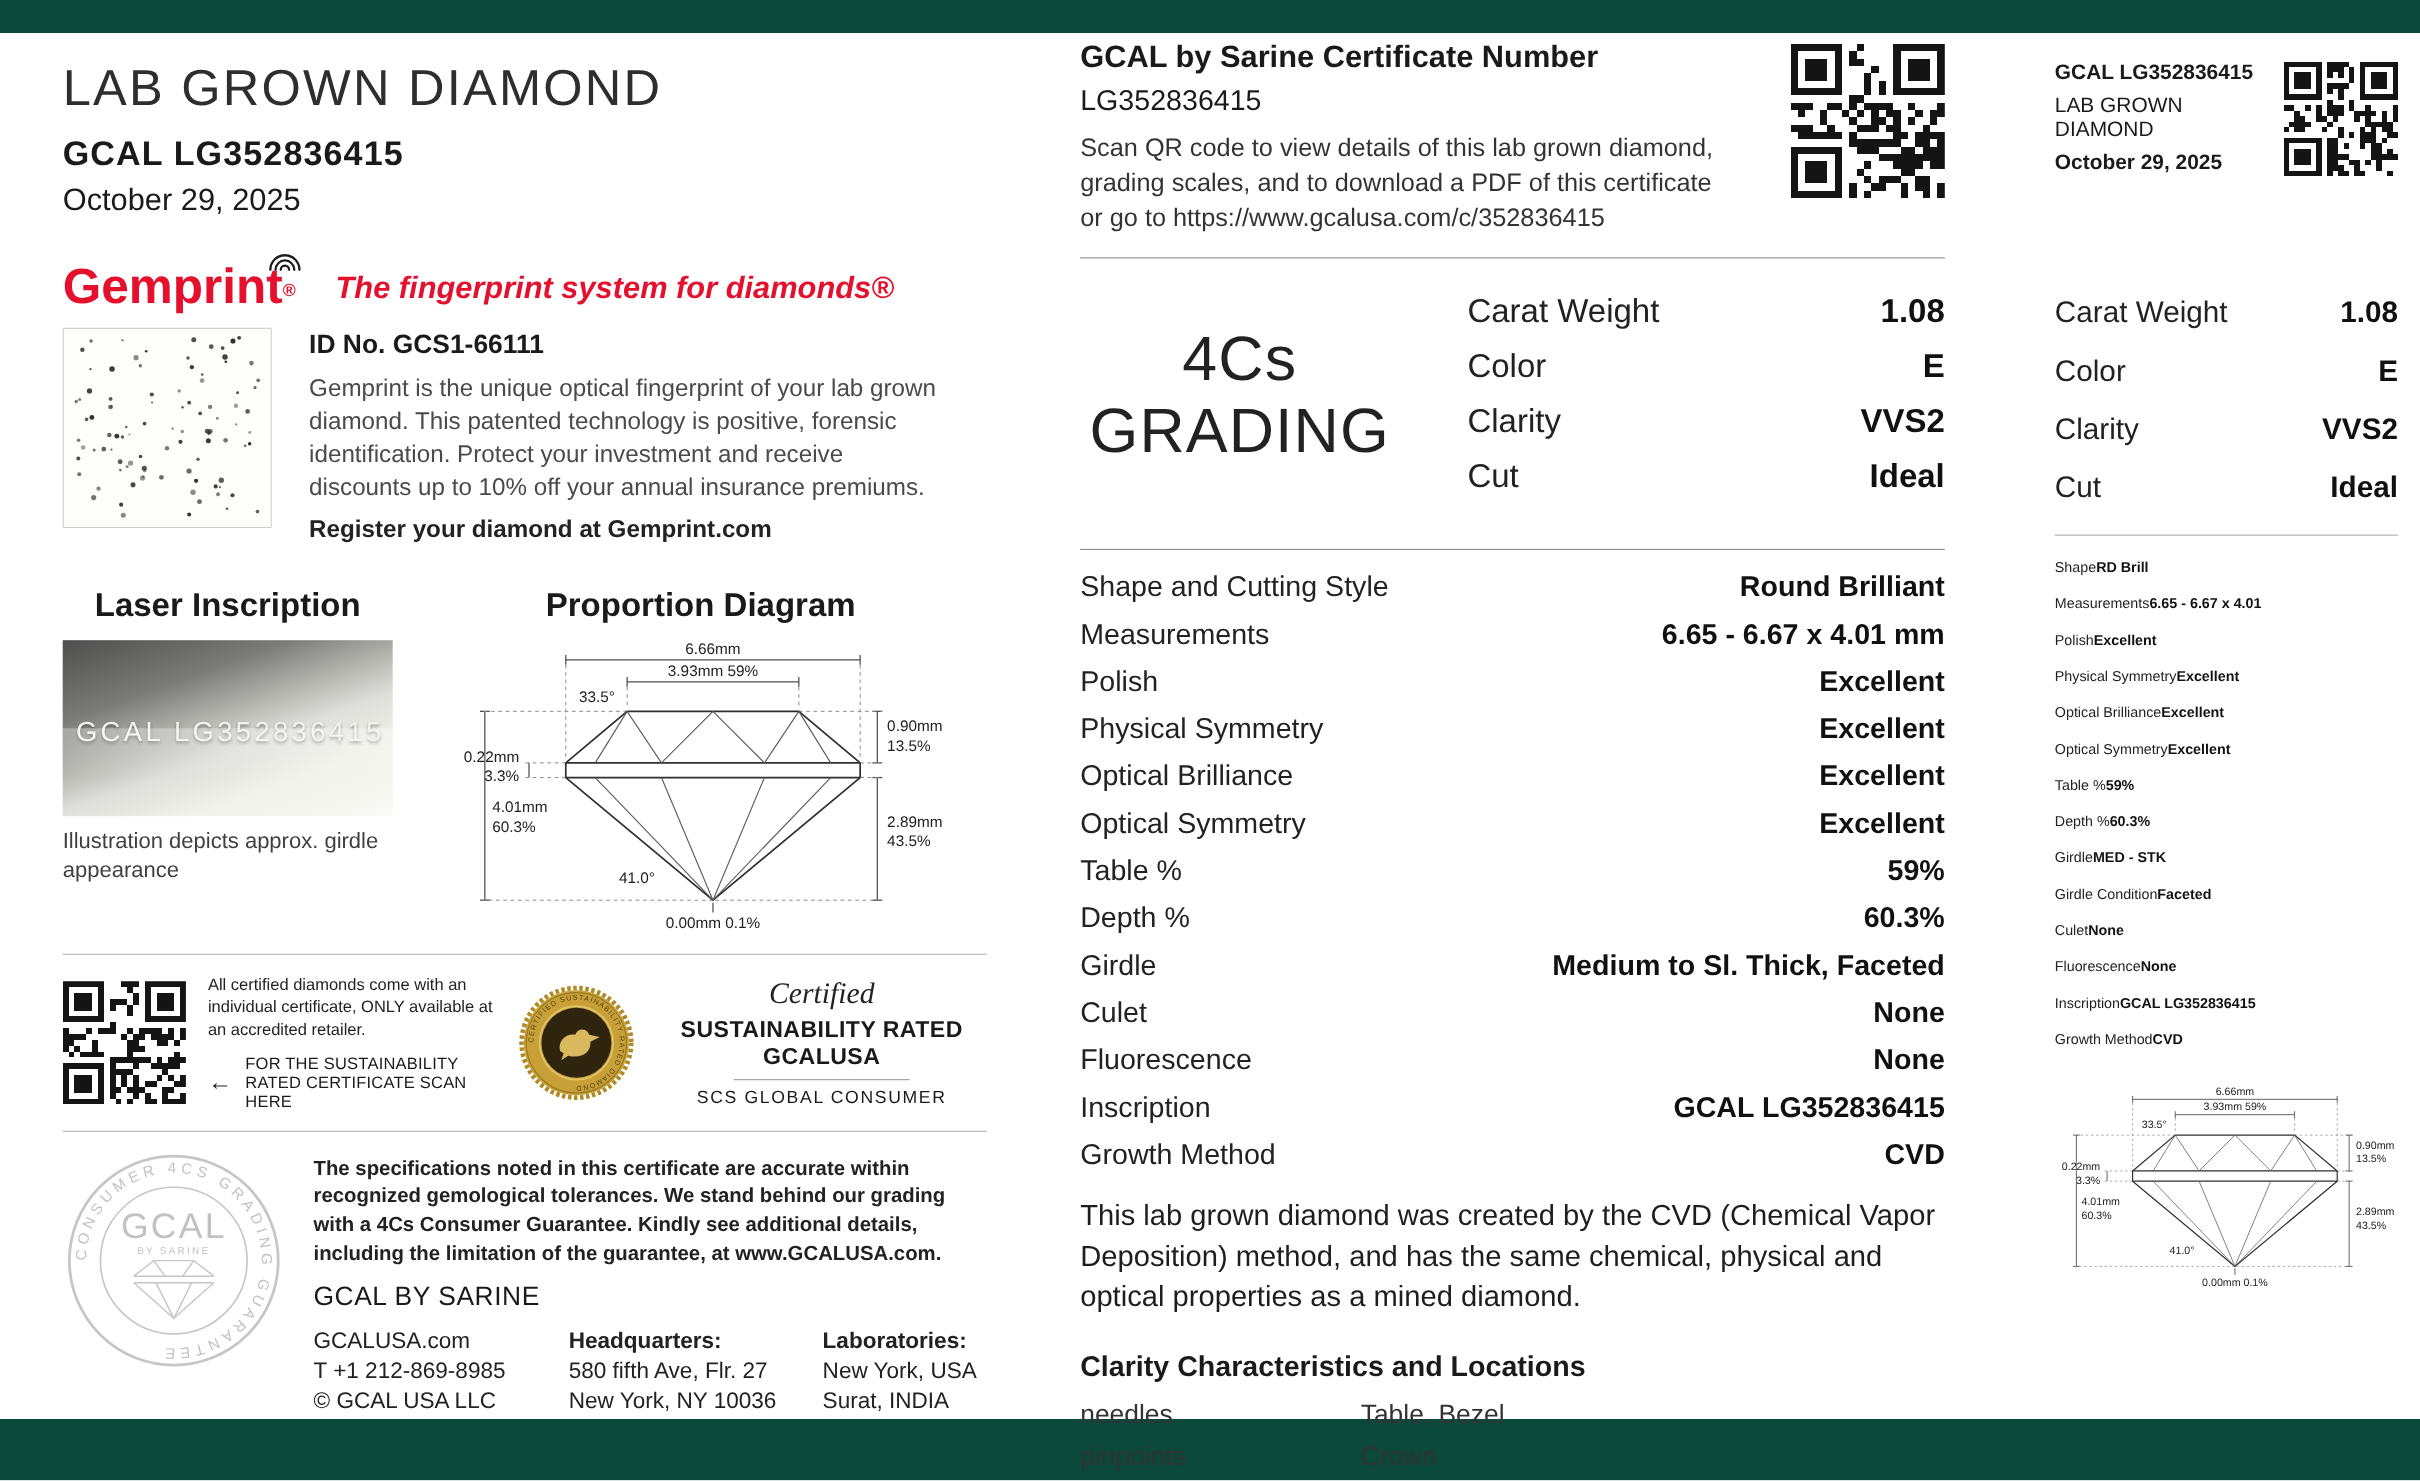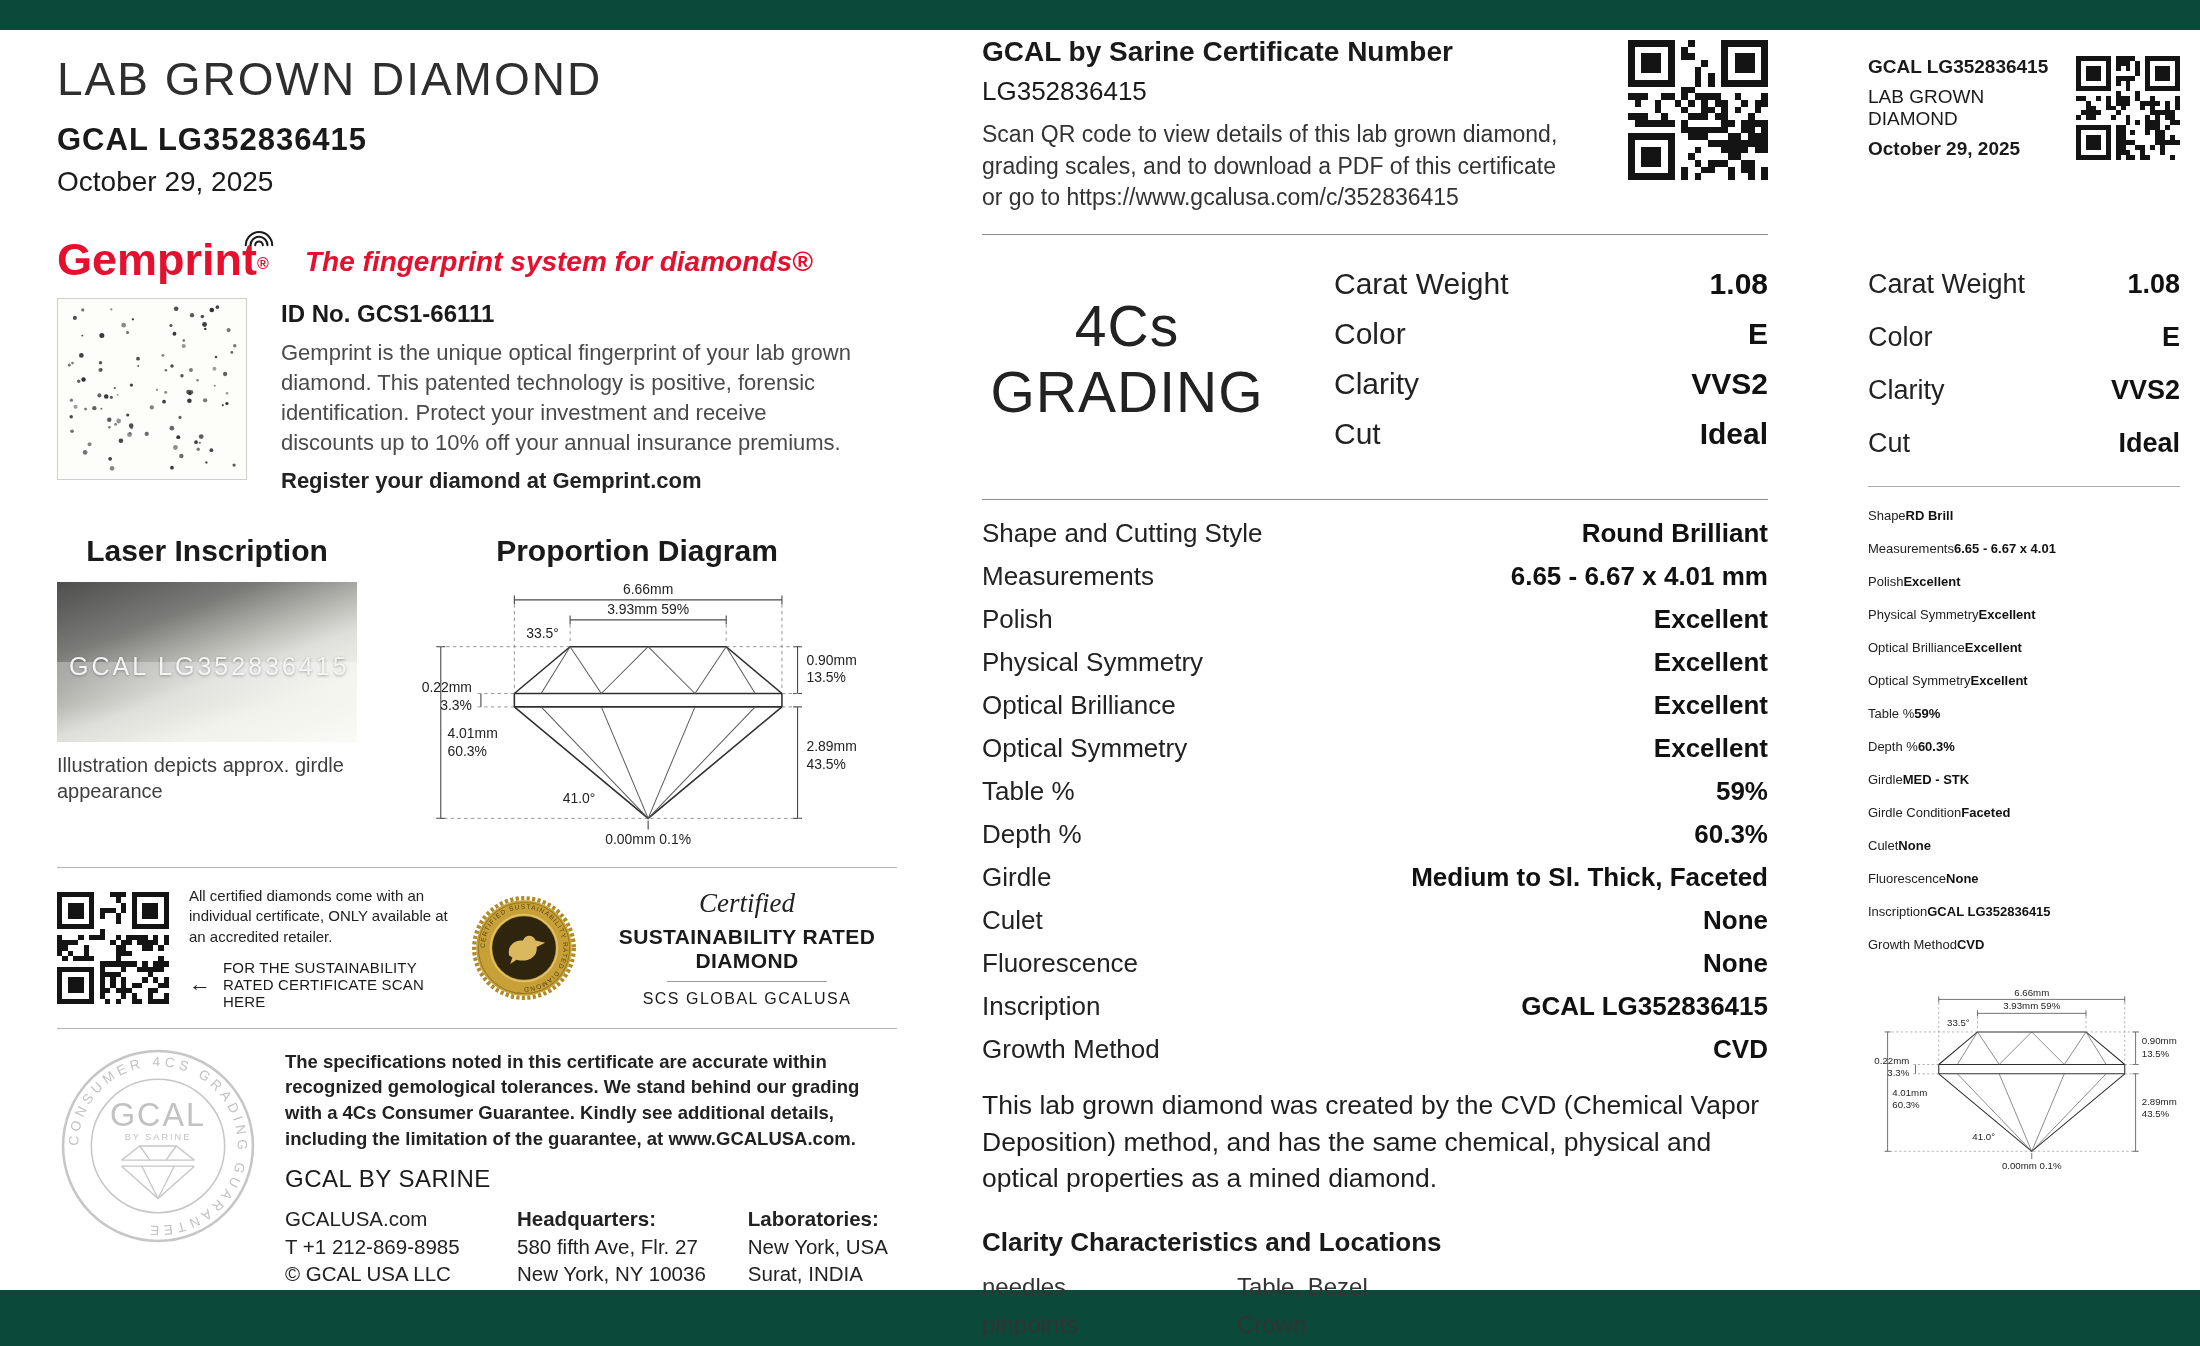--- a/index.html
+++ b/index.html
@@ -484,23 +484,23 @@
           <circle cx="50" cy="50" r="47" fill="none" stroke="#b08a26" stroke-width="4" stroke-dasharray="3 2.2"></circle>
           <circle cx="50" cy="50" r="43" fill="none" stroke="#9a7a20" stroke-width="1"></circle>
           <text font-size="6.2" fill="#5a4310" letter-spacing="1"><textPath href="#sealring">CERTIFIED SUSTAINABILITY RATED DIAMOND</textPath></text>
           <circle cx="50" cy="50" r="30" fill="#2f250f"></circle>
           <circle cx="50" cy="50" r="31.5" fill="none" stroke="#e2c36a" stroke-width="1.5"></circle>
           <path d="M36,57 C34,49 40,42 49,43 C51,37 59,37 61,43 L70,45 L62,49 C63,58 54,64 43,61 L37,65 L39,59 Z" fill="#d9b85e"></path>
         </svg>
       </div>
       <div class="sus-right">
         <div class="certified-script">Certified</div>
-        <div class="sus-title">SUSTAINABILITY RATED DIAMOND</div>
+        <div class="sus-title">SUSTAINABILITY RATED GCALUSA</div>
         <div class="sus-sep"></div>
-        <div class="sus-provider">SCS GLOBAL GCALUSA</div>
+        <div class="sus-provider">SCS GLOBAL CONSUMER</div>
       </div>
     </div>
 
     <div class="divider"></div>
 
     <div class="bottom-row">
       <div class="watermark">
         <svg viewBox="0 0 200 200">
           <defs>
               <path id="wmring" d="M100,100 m-79,0 a79,79 0 1,1 158,0 a79,79 0 1,1 -158,0"></path>

